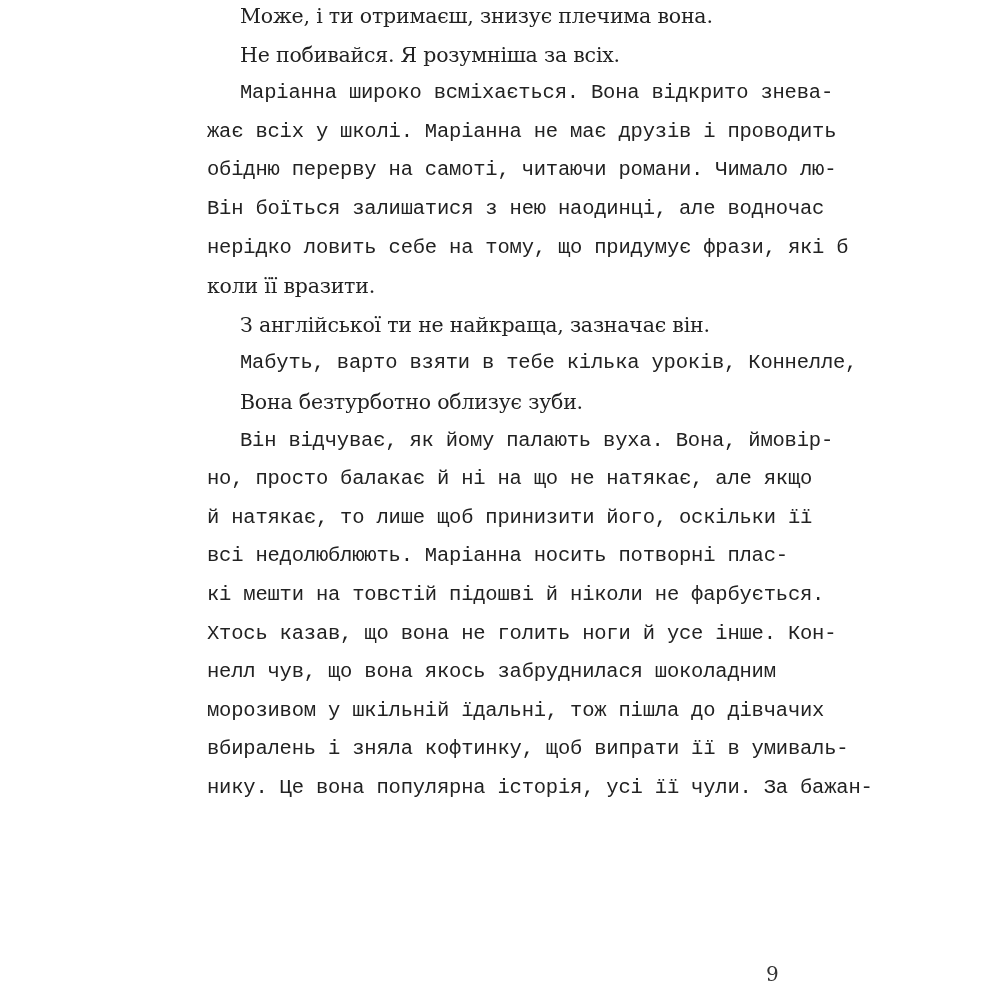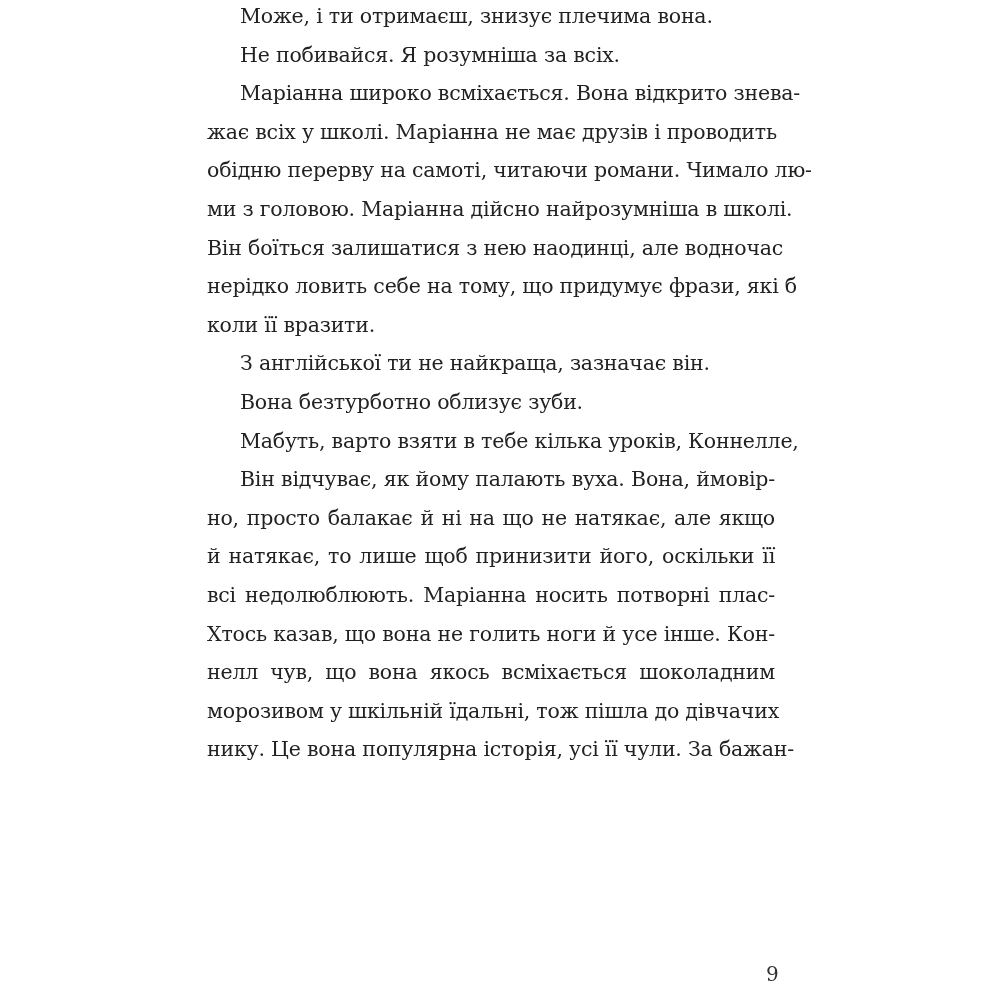--- a/index.html
+++ b/index.html
@@ -25,20 +25,21 @@
       letter-spacing: -0.2px;
     }
     .line {
       display: block;
       white-space: nowrap;
       height: 38.6px;
     }
     .line.justify {
       text-align: justify;
       text-align-last: justify;
+      font-family: Liberation Mono, monospace;
     }
     .line.indent {
       padding-left: 33px;
     }
     .page-number {
       position: absolute;
       left: 766px;
       top: 962px;
       font-family: "DejaVu Serif", "Liberation Serif", serif;
       font-size: 20px;
@@ -47,30 +48,31 @@
   </style>
 </head>
 <body>
 
 <div class="page" id="page-body">
     <span class="line indent">Може, і ти отримаєш, знизує плечима вона.</span>
     <span class="line indent">Не побивайся. Я розумніша за всіх.</span>
     <span class="line indent justify">Маріанна широко всміхається. Вона відкрито знева-</span>
     <span class="line justify">жає всіх у школі. Маріанна не має друзів і проводить</span>
     <span class="line justify">обідню перерву на самоті, читаючи романи. Чимало лю-</span>
-    <span class="line justify">ми з головою. Маріанна дійсно найрозумніша в школі.</span>
     <span class="line justify">Він боїться залишатися з нею наодинці, але водночас</span>
     <span class="line justify">нерідко ловить себе на тому, що придумує фрази, які б</span>
     <span class="line">коли її вразити.</span>
     <span class="line indent">З англійської ти не найкраща, зазначає він.</span>
+    <span class="line indent justify">Мабуть, варто взяти в тебе кілька уроків, Коннелле,</span>
     <span class="line indent">Вона безтурботно облизує зуби.</span>
-    <span class="line indent justify">Мабуть, варто взяти в тебе кілька уроків, Коннелле,</span>
     <span class="line indent justify">Він відчуває, як йому палають вуха. Вона, ймовір-</span>
     <span class="line justify">но, просто балакає й ні на що не натякає, але якщо</span>
     <span class="line justify">й натякає, то лише щоб принизити його, оскільки її</span>
     <span class="line justify">всі недолюблюють. Маріанна носить потворні плас-</span>
+    <span class="line justify">кі мешти на товстій підошві й ніколи не фарбується.</span>
     <span class="line justify">Хтось казав, що вона не голить ноги й усе інше. Кон-</span>
-    <span class="line justify">нелл чув, що вона якось всміхається шоколадним</span>
+    <span class="line justify">нелл чув, що вона якось забруднилася шоколадним</span>
     <span class="line justify">морозивом у шкільній їдальні, тож пішла до дівчачих</span>
+    <span class="line justify">вбиралень і зняла кофтинку, щоб випрати її в умиваль-</span>
     <span class="line justify">нику. Це вона популярна історія, усі її чули. За бажан-</span>
   </div>
 
 <div class="page-number">9</div>
 
 </body></html>

